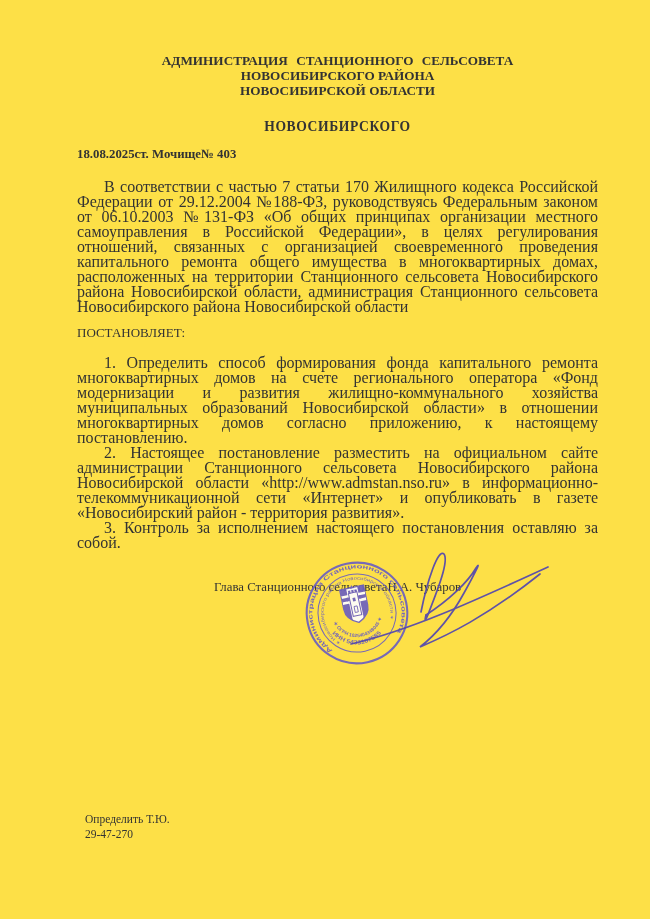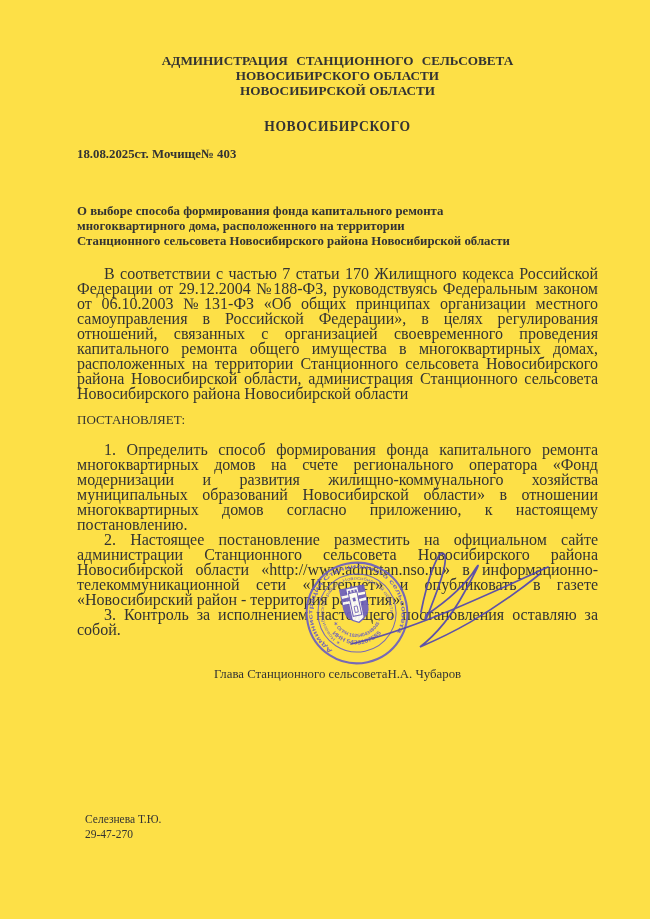--- a/index.html
+++ b/index.html
@@ -29,37 +29,32 @@
            transform:rotate(-12deg); opacity:.92; pointer-events:none; }
   .sig-overlay { position:absolute; left:0; top:0; width:650px; height:919px; pointer-events:none; }
 </style>
 </head>
 <body>
 
 <div class="page">
 
   <div class="org">
     <div class="org-line1">АДМИНИСТРАЦИЯ СТАНЦИОННОГО СЕЛЬСОВЕТА</div>
-    <div>НОВОСИБИРСКОГО ОБЛАСТИ</div>
+    <div>НОВОСИБИРСКОГО РАЙОНА</div>
     <div>НОВОСИБИРСКОЙ ОБЛАСТИ</div>
   </div>
 
   <div class="doctype">НОВОСИБИРСКОГО</div>
 
   <div class="meta-row">
     <span>18.08.2025</span>
     <span>ст. Мочище</span>
     <span>№ 403</span>
   </div>
 
-  <div class="subject">
-    <div>О выборе способа формирования фонда капитального ремонта</div>
-    <div>многоквартирного дома, расположенного на территории</div>
-    <div>Станционного сельсовета Новосибирского района Новосибирской области</div>
-  </div>
 
   <p class="para indent preamble">В соответствии с частью 7 статьи 170 Жилищного кодекса Российской Федерации от 29.12.2004 №188-ФЗ, руководствуясь Федеральным законом от 06.10.2003 №131-ФЗ «Об общих принципах организации местного самоуправления в Российской Федерации», в целях регулирования отношений, связанных с организацией своевременного проведения капитального ремонта общего имущества в многоквартирных домах, расположенных на территории Станционного сельсовета Новосибирского района Новосибирской области, администрация Станционного сельсовета Новосибирского района Новосибирской области</p>
 
   <p class="para resolves">ПОСТАНОВЛЯЕТ:</p>
 
   <p class="para indent">1. Определить способ формирования фонда капитального ремонта многоквартирных домов на счете регионального оператора «Фонд модернизации и развития жилищно-коммунального хозяйства муниципальных образований Новосибирской области» в отношении многоквартирных домов согласно приложению, к настоящему постановлению.</p>
   <p class="para indent">2. Настоящее постановление разместить на официальном сайте администрации Станционного сельсовета Новосибирского района Новосибирской области «http://www.admstan.nso.ru» в информационно-телекоммуникационной сети «Интернет» и опубликовать в газете «Новосибирский район - территория развития».</p>
   <p class="para indent">3. Контроль за исполнением настоящего постановления оставляю за собой.</p>
 
   <div class="sig-row">
@@ -119,17 +114,17 @@
 
   <svg class="sig-overlay" viewBox="0 0 650 919">
     <g fill="none" stroke="#4e43b2" stroke-width="1.7" stroke-linecap="round" opacity="0.9">
       <path d="M 421,612 C 427,582 438,548 444,554 C 449,561 438,589 429,612 C 426,620 424,623 426,615"></path>
       <path d="M 426,615 C 449,600 468,582 476,568 C 482,559 474,575 464,593 C 452,615 438,633 420,647 C 448,635 486,617 540,574"></path>
       <path d="M 351,644 C 408,631 472,602 548,567"></path>
     </g>
   </svg>
 
   <div class="footer">
-    <div>Селезнева Т.Ю.</div>
+    <div>Определить Т.Ю.</div>
     <div>29-47-270</div>
   </div>
 
 </div>
 
 </body></html>

